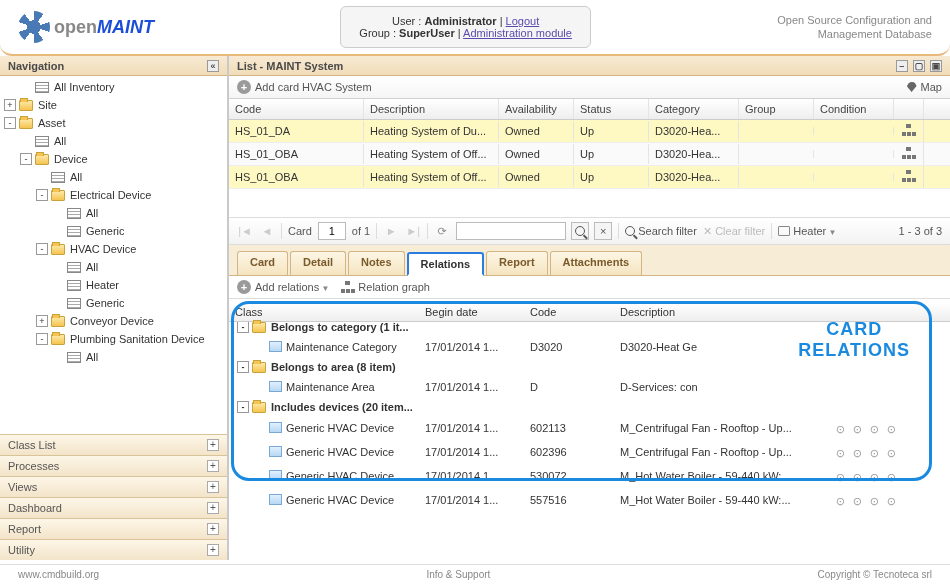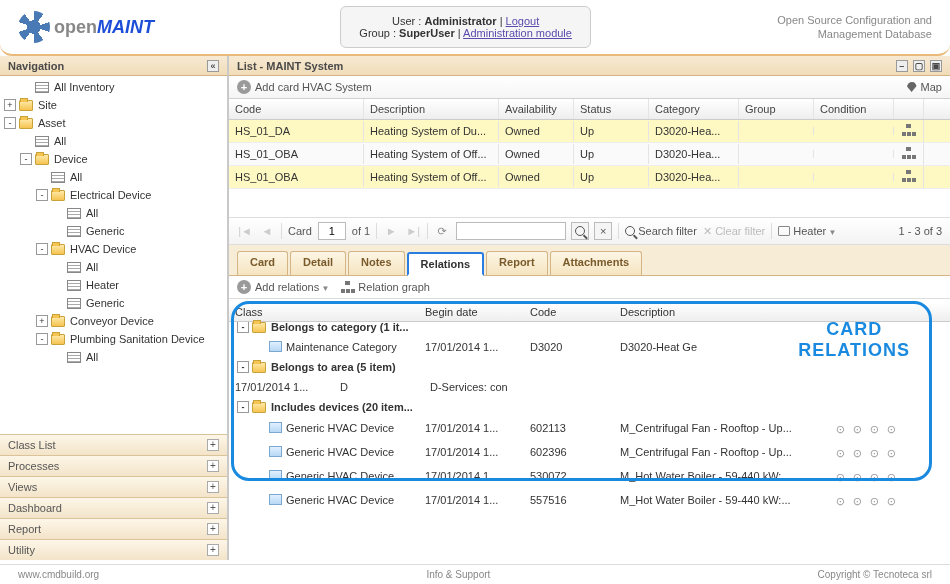--- a/index.html
+++ b/index.html
@@ -443,23 +443,27 @@
             <div class="r-begin">17/01/2014 1...</div>
             <div class="r-code">D3020</div>
             <div class="r-desc">D3020-Heat Ge</div>
             <div class="r-act"><span class="act-ic"><span class="pencil"></span></span></div>
           </div>
           <div class="rel-group">
             <span class="toggle" style="margin-left:4px">-</span>
             <span class="ticon">
               <span class="folder"></span>
             </span>
-            <span>Belongs to area (5 item)</span>
+            <span>Belongs to area (8 item)</span>
           </div>
           <div class="rel-row">
+            <div class="r-class">
+              <span class="mini-ic"></span>
+              <span>Maintenance Area</span>
+            </div>
             <div class="r-begin">17/01/2014 1...</div>
             <div class="r-code">D</div>
             <div class="r-desc">D-Services: con</div>
             <div class="r-act"><span class="act-ic"><span class="pencil"></span></span></div>
           </div>
           <div class="rel-group">
             <span class="toggle" style="margin-left:4px">-</span>
             <span class="ticon">
               <span class="folder"></span>
             </span>

